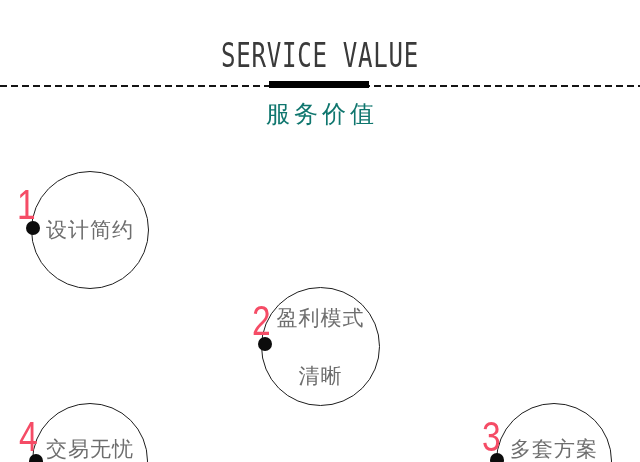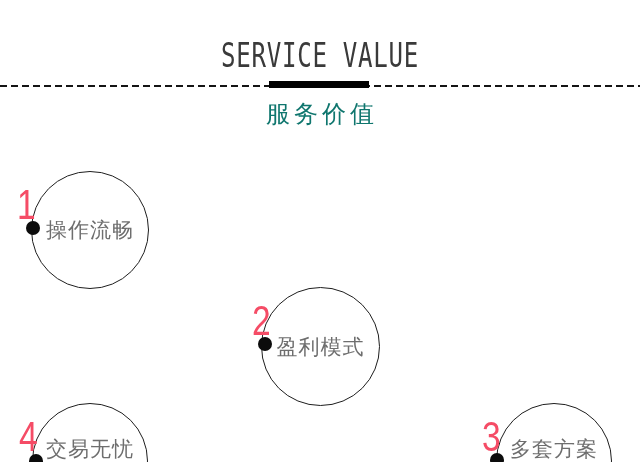--- a/index.html
+++ b/index.html
@@ -76,27 +76,28 @@
 
   <h1 class="title">SERVICE VALUE</h1>
 
   <div class="divider">
     <div class="divider-bar"></div>
   </div>
 
   <h2 class="subtitle">服务价值</h2>
 
   <div class="circle c1">
-    <div>操作流畅</div>
+    <div>设计简约</div>
   </div>
   <div class="num n1">1</div>
   <div class="dot d1"></div>
 
   <div class="circle c2">
     <div>盈利模式</div>
+    <div>清晰</div>
   </div>
   <div class="num n2">2</div>
   <div class="dot d2"></div>
 
   <div class="circle c3 clipped">
     <div>多套方案</div>
   </div>
   <div class="num n3">3</div>
   <div class="dot d3"></div>
 

